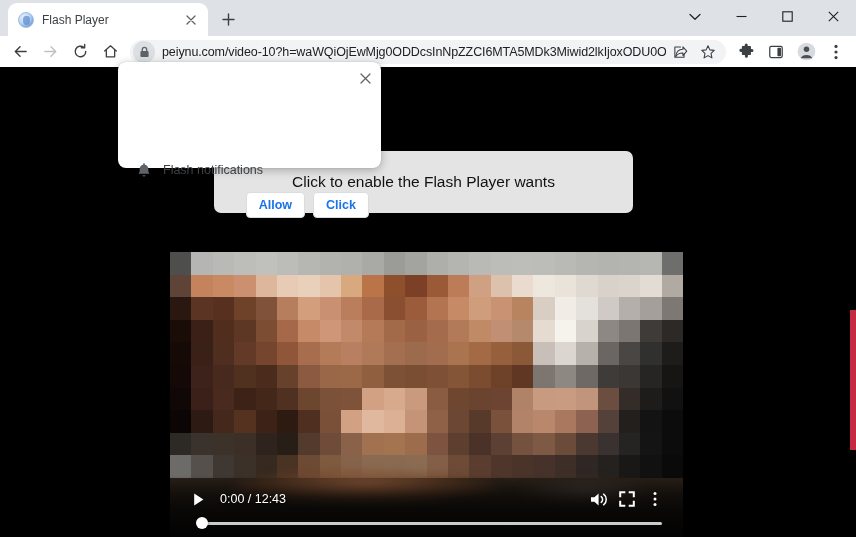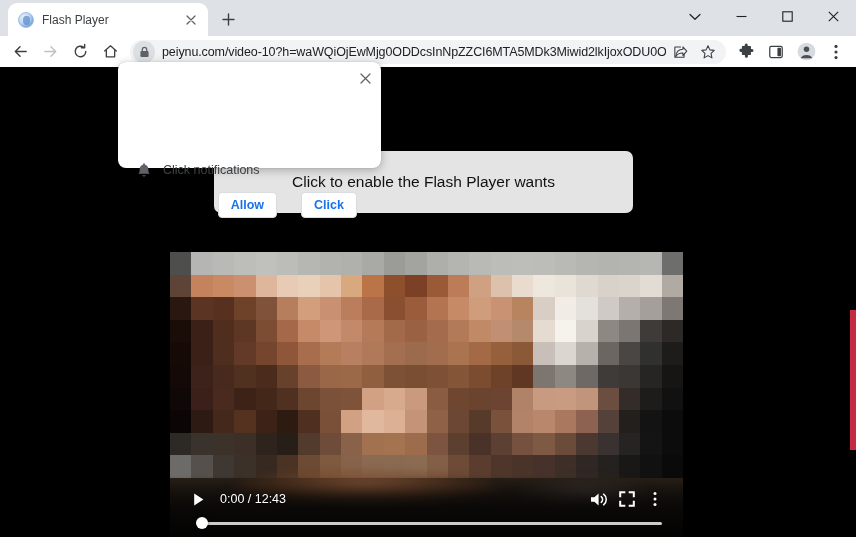--- a/index.html
+++ b/index.html
@@ -244,22 +244,22 @@
     font-size: 13.5px; color: #202124;
     white-space: nowrap;
   }
   .dlg-perm {
     position: absolute; left: 19px; top: 100px;
     display: flex; align-items: center; gap: 12px;
   }
   .dlg-perm .bell { color: #5f6368; display: flex; }
   .dlg-perm span.lbl { font-size: 12.5px; color: #3c4043; }
   .dlg-actions {
-    position: absolute; right: 24px; top: 130px;
-    display: flex; gap: 24px; align-items: center;
+    position: absolute; right: 12px; top: 130px;
+    display: flex; gap: 8px; align-items: center;
   }
   .dbtn {
     height: 26px; min-width: 56px;
     border: 1px solid #dadce0;
     border-radius: 4px;
     background: #fff;
     color: #1a73e8;
     font-family: "Liberation Sans", sans-serif;
     font-size: 12.5px; font-weight: bold;
     display: flex; align-items: center; justify-content: center;
@@ -680,21 +680,21 @@
         <path d="M1 1 L10 10 M10 1 L1 10" stroke="currentColor" stroke-width="1.25" stroke-linecap="round"></path>
       </svg>
     </div>
     <div class="dlg-perm">
       <span class="bell">
         <svg width="14" height="16" viewBox="0 0 14 16" aria-hidden="true">
           <path d="M7 1.3 a0.95 0.95 0 0 1 0.95 0.95 v0.5 a4.3 4.3 0 0 1 3.35 4.2 v2.5 l1.2 2.2 H1.5 l1.2 -2.2 V6.95 a4.3 4.3 0 0 1 3.35 -4.2 v-0.5 A0.95 0.95 0 0 1 7 1.3 Z" fill="currentColor"></path>
           <path d="M5.4 13.3 a1.65 1.65 0 0 0 3.2 0 Z" fill="currentColor"></path>
         </svg>
       </span>
-      <span class="lbl">Click notifications</span>
+      <span class="lbl">Flash notifications</span>
     </div>
     <div class="dlg-actions">
       <button class="dbtn">Allow</button>
       <button class="dbtn">Click</button>
     </div>
   </div>
 
 </div>
 
 </body></html>

